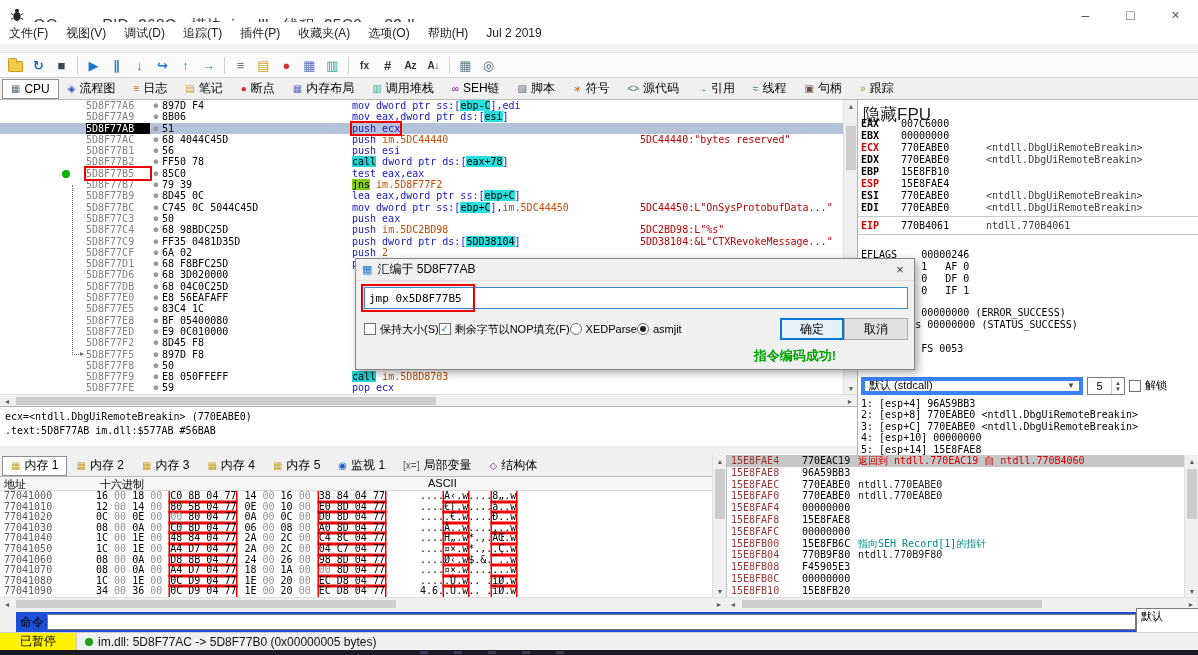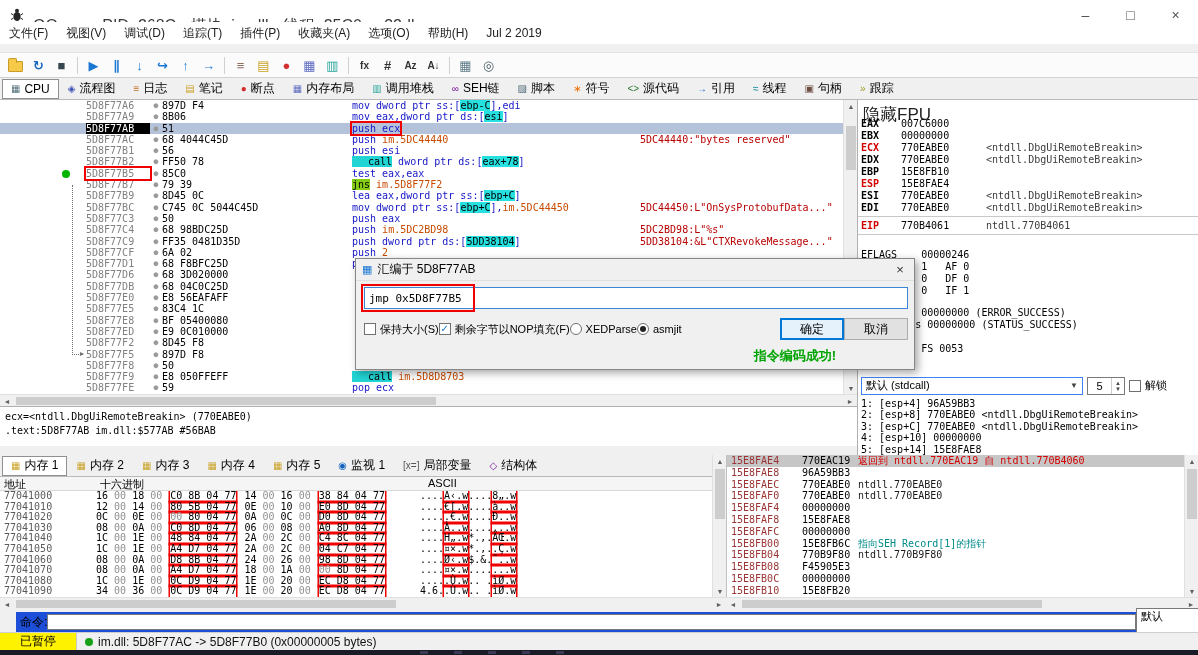--- a/index.html
+++ b/index.html
@@ -40,21 +40,21 @@
   .gut { width:86px; flex:none; position:relative; }
   .addr { width:64px; flex:none; color:#808080; }
   .drow.sel .addr { background:#000; color:#fff; }
   .dcol { width:12px; flex:none; text-align:center; color:#9a9a9a; font-size:8px; }
   .bytes { width:190px; flex:none; color:#000; }
   .instr { width:288px; flex:none; }
   .cmt { flex:none; color:#b80000; overflow:hidden; }
   .sp { color:#1616c8; }
   .simm { color:#c84b00; }
   .sm { background:#27e0e0; color:#000; }
-  .scall { background:#22d4d4; color:#000;padding-left:16px; }
+  .scall { background:#22d4d4; color:#000; }
   .sjcc { background:#84cc16; color:#000; }
   .redbox { box-shadow:0 0 0 2px #f00000; position:relative; z-index:2; }
   .bpdot { position:absolute; left:62px; top:2px; width:8px; height:8px; border-radius:50%; background:#00b400; }
   .jline-v { position:absolute; left:72px; top:85px; width:1px; height:170px; border-left:1px dotted #707070; z-index:1; }
   .jline-h { position:absolute; left:72px; top:254px; width:11px; height:1px; border-top:1px dotted #707070; z-index:1; }
   .jarrow { position:absolute; left:80px; top:249px; font-size:8px; color:#707070; z-index:1; }
 
   
   .vscroll { position:absolute; width:14px; background:#f0f0f0; border-left:1px solid #e0e0e0; }
   .hscroll { position:absolute; height:12px; background:#f0f0f0; border-top:1px solid #e0e0e0; }
@@ -75,21 +75,21 @@
   .rrow { height:12px; line-height:12px; padding-left:3px; position:relative; white-space:pre; }
   .rn { display:inline-block; width:40px; font-weight:bold; }
   .rn.red { color:#d40000; }
   .rx { position:absolute; left:128px; color:#3c3c3c; }
   .rsep { border-top:1px solid #c8c8c8; margin:2px 0 3px 0; }
   .rpre { white-space:pre; padding-left:3px; line-height:12px; height:12px; }
   #reg-flags { margin-top:14px; }
   #reg-status { margin-top:10px; }
   #reg-seg { margin-top:12px; }
   #conv-row { position:absolute; left:3px; top:276px; width:334px; height:19px; display:flex; align-items:center; gap:4px; font-family:"Liberation Sans","DejaVu Sans",sans-serif; font-size:11px; }
-  #conv-combo { width:222px; height:18px; border:1px solid #3b82f6; background:#fff; display:flex; align-items:center; padding:0 4px; }
+  #conv-combo { width:222px; height:18px; border:4px solid #3b82f6; background:#fff; display:flex; align-items:center; padding:0 4px; }
   #conv-combo .arrow { margin-left:auto; font-size:8px; color:#444; }
   #depth-spin { width:38px; height:18px; border:1px solid #7a7a7a; background:#fff; display:flex; }
   #depth-spin .val { flex:1; text-align:center; line-height:16px; }
   #depth-spin .arrows { width:13px; display:flex; flex-direction:column; font-size:6px; color:#444; align-items:center; justify-content:center; border-left:1px solid #ccc; }
   .chkbox { width:12px; height:12px; border:1px solid #707070; background:#fff; display:inline-flex; align-items:center; justify-content:center; font-size:10px; line-height:10px; color:#1976d2; }
   #esp-list { position:absolute; left:3px; top:298px; }
   #esp-list div { white-space:pre; line-height:11.4px; height:11.4px; }
 
   
   #dump-tabs { position:absolute; left:0; top:455px; width:712px; height:22px; background:#f0f0f0; border-bottom:1px solid #b9b9b9; display:flex; align-items:center; padding-left:2px; }

